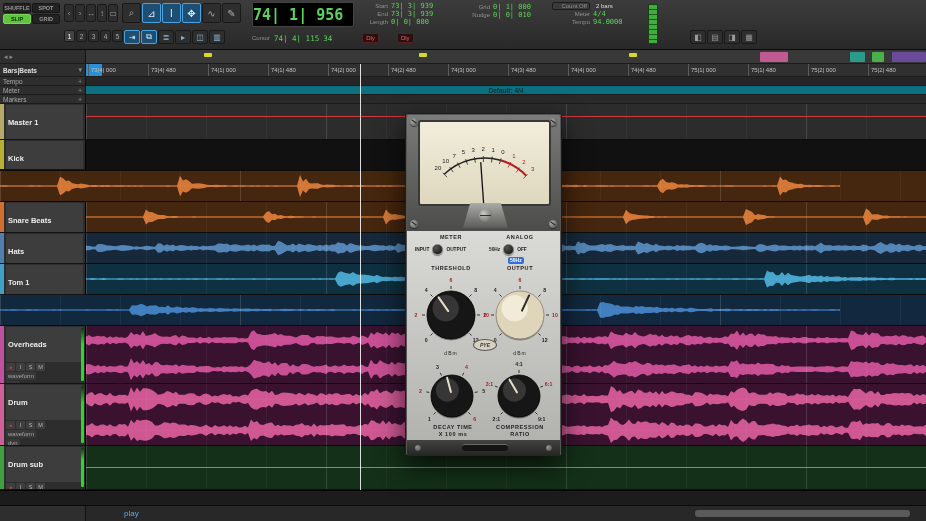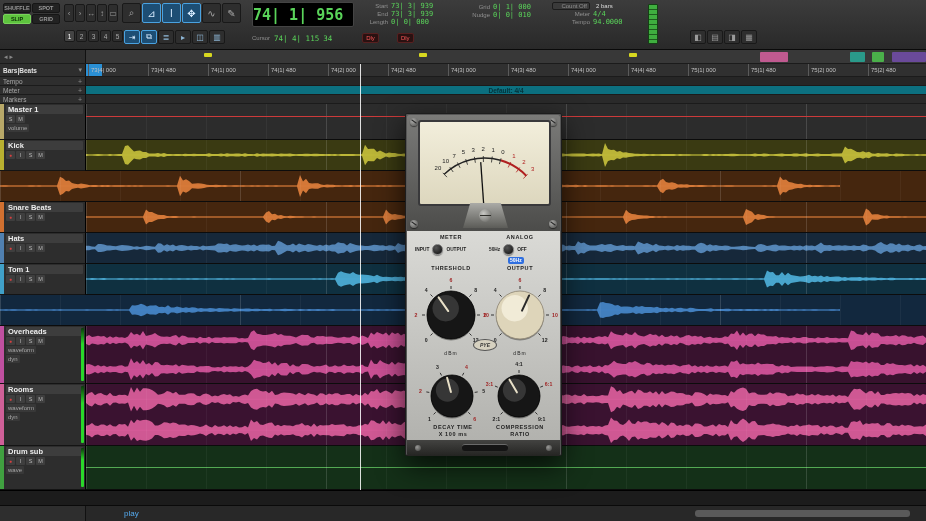--- a/index.html
+++ b/index.html
@@ -53,21 +53,21 @@
   #markers-lane{background:#2a2a2a;}
   .tick{position:absolute;top:0;height:12px;border-left:1px solid #5a5a5a;padding-left:2px;font-size:6px;color:#c0c0c0;white-space:nowrap;line-height:12px;}
   #ruler-sel{position:absolute;left:0;top:0;width:16px;height:12px;background:#2a8fd4;}
   .addbtn{color:#888;font-size:7px;}
   
   #track-rows{position:absolute;left:0;top:104px;width:926px;}
   .trow{display:flex;width:926px;}
   .thead{width:86px;background:#2d2d2d;border-bottom:1px solid #141414;border-right:1px solid #000;position:relative;display:flex;overflow:hidden;}
   .ttab{width:4px;flex:0 0 4px;}
   .thc{flex:1;padding:1px 2px;display:flex;flex-direction:column;gap:1px;overflow:hidden;}
-  .tname{font-size:7.5px;font-weight:bold;color:#ececec;background:#3d3d3d;border-radius:1px;padding:0 2px;line-height:9px;white-space:nowrap;}
+  .tname{font-size:7.5px;font-weight:bold;color:#ececec;background:#3d3d3d;border-radius:1px;padding:13px 2px;line-height:9px;white-space:nowrap;}
   .tbtns{display:flex;gap:1px;}
   .tbn{width:9px;height:8px;background:#3e3e3e;border-radius:1px;color:#b8b8b8;font-size:5.5px;display:flex;align-items:center;justify-content:center;}
   .tbn.rec{color:#d84040;font-size:5px;}
   .tview{font-size:6px;color:#a8a8a8;background:#383838;border-radius:1px;padding:0 2px;line-height:8px;width:max-content;}
   .tmeter{position:absolute;right:1px;top:2px;bottom:2px;width:3px;background:linear-gradient(#0a3a0a,#2ad82a 30%);border-radius:1px;}
   .lane{position:relative;flex:1;border-bottom:1px solid #0c0c0c;overflow:hidden;}
   .glines{position:absolute;inset:0;background-image:repeating-linear-gradient(90deg,rgba(255,255,255,.10) 0 1px,transparent 1px 240px),repeating-linear-gradient(90deg,rgba(255,255,255,.045) 0 1px,transparent 1px 60px);}
   .autoline{position:absolute;left:0;right:0;top:12px;height:1px;}
   #post-tracks{position:absolute;left:0;top:490px;width:926px;height:15px;background:#1c1c1c;border-top:1px solid #000;}
   #playhead{position:absolute;left:360px;top:64px;width:1px;height:426px;background:rgba(255,255,255,.85);z-index:3;}
@@ -268,21 +268,21 @@
             <div class="tbn mute">M</div>
           </div>
           <div class="tview">volume</div>
         </div>
       </div>
       <div class="lane" style="background: rgb(44, 44, 44);">
         <div class="glines"></div>
         <div class="autoline" style="background: rgb(204, 58, 58);"></div>
       </div>
     </div>
-    <div class="trow" style="height: 31px;">
+    <div class="trow" style="height: 31px; flex-direction: column;">
       <div class="thead">
         <div class="ttab" style="background: rgb(184, 176, 48);"></div>
         <div class="thc">
           <div class="tname">Kick</div>
           <div class="tbtns">
             <div class="tbn rec">●</div>
             <div class="tbn input">I</div>
             <div class="tbn solo">S</div>
             <div class="tbn mute">M</div>
           </div>
@@ -402,21 +402,21 @@
         <svg width="840" height="28.5" viewBox="0 0 840 28.5" style="display: block;">
           <path d="M0,9.5 L3,9.1 L6,10.0 L9,11.5 L12,10.1 L15,11.6 L18,10.6 L21,12.1 L24,11.0 L27,11.5 L30,11.4 L33,10.6 L36,10.2 L39,11.7 L42,11.2 L45,3.3 L48,8.2 L51,5.9 L54,9.0 L57,5.0 L60,9.6 L63,8.0 L66,10.5 L69,6.9 L72,7.3 L75,9.9 L78,10.2 L81,9.7 L84,10.3 L87,10.5 L90,9.2 L93,11.5 L96,9.8 L99,10.3 L102,10.8 L105,10.6 L108,10.6 L111,12.3 L114,11.3 L117,11.3 L120,11.1 L123,11.0 L126,12.3 L129,12.5 L132,12.1 L135,12.5 L138,11.0 L141,12.1 L144,11.3 L147,11.5 L150,11.3 L153,12.1 L156,11.3 L159,12.5 L162,11.5 L165,9.1 L168,4.7 L171,5.9 L174,6.4 L177,8.0 L180,7.7 L183,6.3 L186,9.6 L189,7.3 L192,10.8 L195,8.3 L198,7.9 L201,8.1 L204,11.5 L207,9.3 L210,11.2 L213,11.5 L216,8.9 L219,9.1 L222,9.2 L225,10.7 L228,11.7 L231,11.0 L234,11.2 L237,10.6 L240,9.5 L243,11.7 L246,11.5 L249,10.3 L252,11.6 L255,11.2 L258,9.4 L261,11.1 L264,11.0 L267,10.2 L270,11.6 L273,11.3 L276,9.6 L279,11.4 L282,12.0 L285,4.4 L288,8.8 L291,8.9 L294,5.1 L297,7.3 L300,8.6 L303,9.4 L306,6.8 L309,9.8 L312,7.2 L315,8.0 L318,8.5 L321,7.8 L324,8.4 L327,8.2 L330,10.6 L333,9.7 L336,10.3 L339,10.2 L342,9.6 L345,9.5 L348,11.3 L351,10.4 L354,9.8 L357,11.7 L360,11.2 L363,10.4 L366,12.3 L369,10.3 L372,11.8 L375,11.0 L378,11.3 L381,12.2 L384,12.5 L387,11.6 L390,12.3 L393,11.5 L396,11.9 L399,12.0 L402,11.3 L405,6.9 L408,5.0 L411,6.8 L414,9.2 L417,9.8 L420,6.4 L423,9.5 L426,10.2 L429,10.7 L432,9.2 L435,10.4 L438,11.5 L441,10.4 L444,10.0 L447,10.1 L450,10.9 L453,10.6 L456,11.1 L459,10.8 L462,10.7 L465,10.1 L468,11.0 L471,11.1 L474,11.9 L477,10.2 L480,11.1 L483,11.0 L486,12.4 L489,11.1 L492,10.6 L495,12.3 L498,11.3 L501,11.6 L504,10.2 L507,12.0 L510,11.8 L513,10.5 L516,12.2 L519,10.1 L522,10.4 L525,8.6 L528,5.8 L531,8.0 L534,8.5 L537,9.1 L540,8.9 L543,7.0 L546,7.6 L549,5.9 L552,7.6 L555,9.2 L558,9.8 L561,7.7 L564,8.3 L567,10.6 L570,9.3 L573,10.1 L576,9.5 L579,10.7 L582,9.8 L585,9.9 L588,9.2 L591,10.5 L594,11.6 L597,10.2 L600,10.0 L603,9.2 L606,11.6 L609,10.3 L612,12.0 L615,10.8 L618,11.7 L621,10.3 L624,11.6 L627,11.8 L630,10.6 L633,11.4 L636,11.0 L639,10.6 L642,11.7 L645,6.3 L648,6.7 L651,5.3 L654,9.6 L657,8.2 L660,9.3 L663,9.3 L666,8.7 L669,9.5 L672,7.5 L675,9.2 L678,8.9 L681,8.8 L684,8.9 L687,9.0 L690,11.0 L693,11.5 L696,10.1 L699,11.0 L702,10.4 L705,12.0 L708,11.8 L711,11.5 L714,11.5 L717,11.5 L720,11.4 L723,11.6 L726,11.6 L729,12.3 L732,11.8 L735,11.5 L738,11.5 L741,11.1 L744,11.3 L747,11.4 L750,12.5 L753,12.0 L756,11.3 L759,11.4 L762,11.7 L765,6.1 L768,7.1 L771,6.4 L774,6.9 L777,7.8 L780,6.6 L783,8.6 L786,6.7 L789,7.7 L792,7.4 L795,10.1 L798,10.0 L801,8.0 L804,9.0 L807,8.3 L810,9.5 L813,9.9 L816,9.9 L819,10.4 L822,9.8 L825,9.3 L828,11.6 L831,9.4 L834,11.2 L837,9.8 L840,11.8 L840,16.7 L837,18.7 L834,17.3 L831,19.1 L828,16.9 L825,19.2 L822,18.7 L819,18.1 L816,18.6 L813,18.6 L810,19.0 L807,20.2 L804,19.5 L801,20.5 L798,18.5 L795,18.4 L792,21.1 L789,20.8 L786,21.8 L783,19.9 L780,21.9 L777,20.7 L774,21.6 L771,22.1 L768,21.4 L765,22.4 L762,16.8 L759,17.1 L756,17.2 L753,16.5 L750,16.0 L747,17.1 L744,17.2 L741,17.4 L738,17.0 L735,17.0 L732,16.7 L729,16.2 L726,16.9 L723,16.9 L720,17.1 L717,17.0 L714,17.0 L711,17.0 L708,16.7 L705,16.5 L702,18.1 L699,17.5 L696,18.4 L693,17.0 L690,17.5 L687,19.5 L684,19.6 L681,19.7 L678,19.6 L675,19.3 L672,21.0 L669,19.0 L666,19.8 L663,19.2 L660,19.2 L657,20.3 L654,18.9 L651,23.2 L648,21.8 L645,22.2 L642,16.8 L639,17.9 L636,17.5 L633,17.1 L630,17.9 L627,16.7 L624,16.9 L621,18.2 L618,16.8 L615,17.7 L612,16.5 L609,18.2 L606,16.9 L603,19.3 L600,18.5 L597,18.3 L594,16.9 L591,18.0 L588,19.3 L585,18.6 L582,18.7 L579,17.8 L576,19.0 L573,18.4 L570,19.2 L567,17.9 L564,20.2 L561,20.8 L558,18.7 L555,19.3 L552,20.9 L549,22.6 L546,20.9 L543,21.5 L540,19.6 L537,19.4 L534,20.0 L531,20.5 L528,22.7 L525,19.9 L522,18.1 L519,18.4 L516,16.3 L513,18.0 L510,16.7 L507,16.5 L504,18.3 L501,16.9 L498,17.2 L495,16.2 L492,17.9 L489,17.4 L486,16.1 L483,17.5 L480,17.4 L477,18.3 L474,16.6 L471,17.4 L468,17.5 L465,18.4 L462,17.8 L459,17.7 L456,17.4 L453,17.9 L450,17.6 L447,18.4 L444,18.5 L441,18.1 L438,17.0 L435,18.1 L432,19.3 L429,17.8 L426,18.3 L423,19.0 L420,22.1 L417,18.7 L414,19.3 L411,21.7 L408,23.5 L405,21.6 L402,17.2 L399,16.5 L396,16.6 L393,17.0 L390,16.2 L387,16.9 L384,16.0 L381,16.3 L378,17.2 L375,17.5 L372,16.7 L369,18.2 L366,16.2 L363,18.1 L360,17.3 L357,16.8 L354,18.7 L351,18.1 L348,17.2 L345,19.0 L342,18.9 L339,18.3 L336,18.2 L333,18.8 L330,17.9 L327,20.3 L324,20.1 L321,20.7 L318,20.0 L315,20.5 L312,21.3 L309,18.7 L306,21.7 L303,19.1 L300,19.9 L297,21.2 L294,23.4 L291,19.6 L288,19.7 L285,24.1 L282,16.5 L279,17.1 L276,18.9 L273,17.2 L270,16.9 L267,18.3 L264,17.5 L261,17.4 L258,19.1 L255,17.3 L252,16.9 L249,18.2 L246,17.0 L243,16.8 L240,19.0 L237,17.9 L234,17.3 L231,17.5 L228,16.8 L225,17.8 L222,19.3 L219,19.4 L216,19.6 L213,17.0 L210,17.3 L207,19.2 L204,17.0 L201,20.4 L198,20.6 L195,20.2 L192,17.7 L189,21.2 L186,18.9 L183,22.2 L180,20.8 L177,20.5 L174,22.1 L171,22.6 L168,23.8 L165,19.4 L162,17.0 L159,16.0 L156,17.2 L153,16.4 L150,17.2 L147,17.0 L144,17.2 L141,16.4 L138,17.5 L135,16.0 L132,16.4 L129,16.0 L126,16.2 L123,17.5 L120,17.4 L117,17.2 L114,17.2 L111,16.2 L108,17.9 L105,17.9 L102,17.7 L99,18.2 L96,18.7 L93,17.0 L90,19.3 L87,18.0 L84,18.2 L81,18.8 L78,18.3 L75,18.6 L72,21.2 L69,21.6 L66,18.0 L63,20.5 L60,18.9 L57,23.5 L54,19.5 L51,22.6 L48,20.3 L45,25.2 L42,17.3 L39,16.8 L36,18.3 L33,17.9 L30,17.1 L27,17.0 L24,17.5 L21,16.4 L18,17.9 L15,16.9 L12,18.4 L9,17.0 L6,18.5 L3,19.4 L0,19.0 Z" fill="#d8569e" fill-opacity="0.9"></path>
           <line x1="0" x2="840" y1="14.25" y2="14.25" stroke="#d8569e" stroke-opacity="0.55" stroke-width="0.8"></line>
         </svg>
       </div>
     </div>
     <div class="trow" style="height: 62px;">
       <div class="thead">
         <div class="ttab" style="background: rgb(208, 96, 152);"></div>
         <div class="thc">
-          <div class="tname">Rooms</div>
+          <div class="tname">Drum</div>
           <div class="tbtns">
             <div class="tbn rec">●</div>
             <div class="tbn input">I</div>
             <div class="tbn solo">S</div>
             <div class="tbn mute">M</div>
           </div>
           <div class="tview">waveform</div>
           <div class="tview">dyn</div>
         </div>
         <div class="tmeter"></div>

